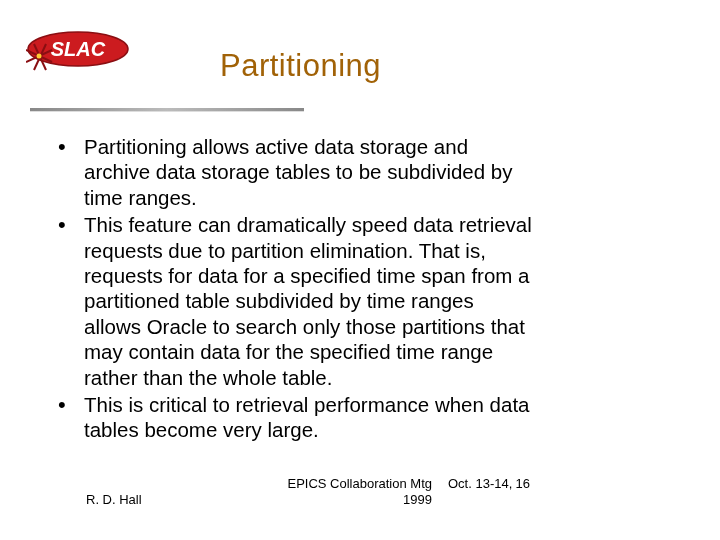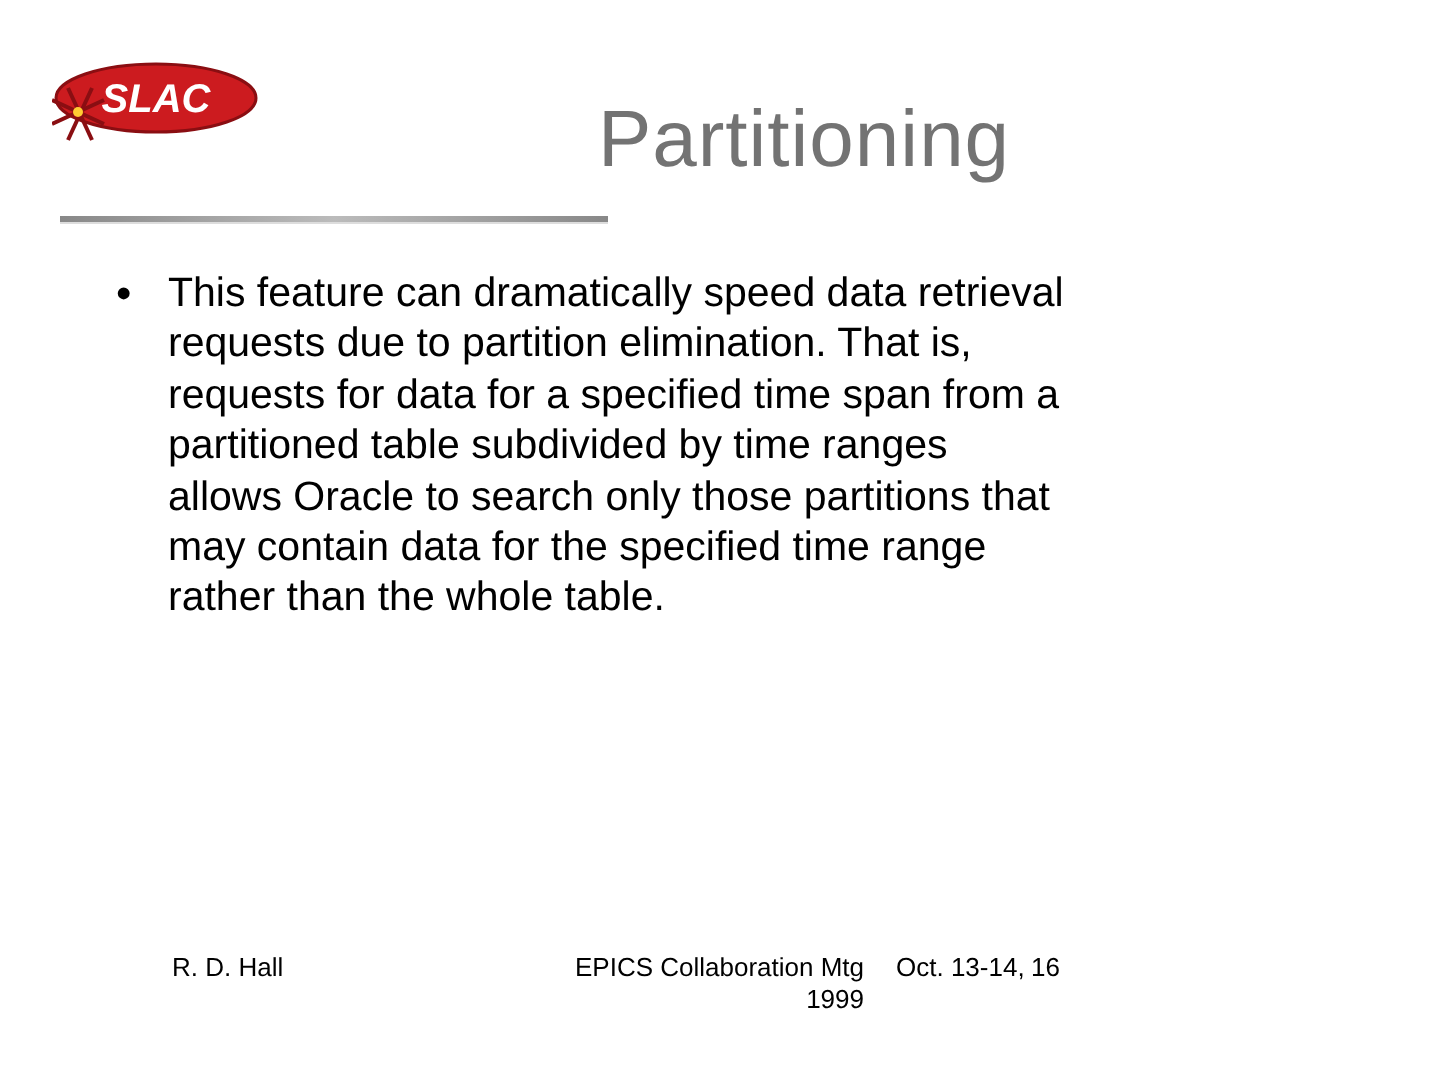--- a/index.html
+++ b/index.html
@@ -29,27 +29,26 @@
   .title-wrap {
     position: absolute;
     top: 48px;
     left: 0;
     right: 0;
     text-align: left;
     padding-left: 220px;
   }
   .title {
     font-family: "Trebuchet MS", Verdana, sans-serif;
-    font-size: 40px;
+    font-size: 31px;
     font-weight: 400;
-    color: #737373;
+    color: #a16207;
     letter-spacing: 0.5px;
     margin: 0;
     padding-bottom: 4px;
-    text-align: center;
   }
   .title-underline {
     position: absolute;
     left: 30px;
     right: 280px;
     top: 108px;
     height: 4px;
     display: block;
   }
   .title-underline .bar1 {
@@ -91,21 +90,21 @@
     position: absolute;
     left: 0; right: 0;
     bottom: 28px;
     height: 36px;
     font-size: 13px;
     color: #000;
   }
   .footer .f-left {
     position: absolute;
     left: 86px;
-    top: 0;
+    top: 16px;
   }
   .footer .f-center {
     position: absolute;
     left: 252px;
     top: 0;
     width: 180px;
     text-align: right;
     line-height: 1.2;
   }
   .footer .f-date {
@@ -141,21 +140,23 @@
   <div class="title-wrap">
     <h1 class="title">Partitioning</h1>
   </div>
   <div class="title-underline">
     <div class="bar1"></div>
     <div class="bar2"></div>
   </div>
 
   <div class="body">
     <ul class="bullets">
+      <li>Partitioning allows active data storage and archive data storage tables to be subdivided by time ranges.</li>
       <li>This feature can dramatically speed data retrieval requests due to partition elimination.  That is, requests for data for a specified time span from a partitioned table subdivided by time ranges allows Oracle to search only those partitions that may contain data for the specified time range rather than the whole table.</li>
+      <li>This is critical to retrieval performance when data tables become very large.</li>
     </ul>
   </div>
 
   <div class="footer">
     <div class="f-left">R. D. Hall</div>
     <div class="f-center">
       <span>EPICS Collaboration Mtg</span><br>
       <span>1999</span>
     </div>
     <div class="f-date">Oct. 13-14,</div>

